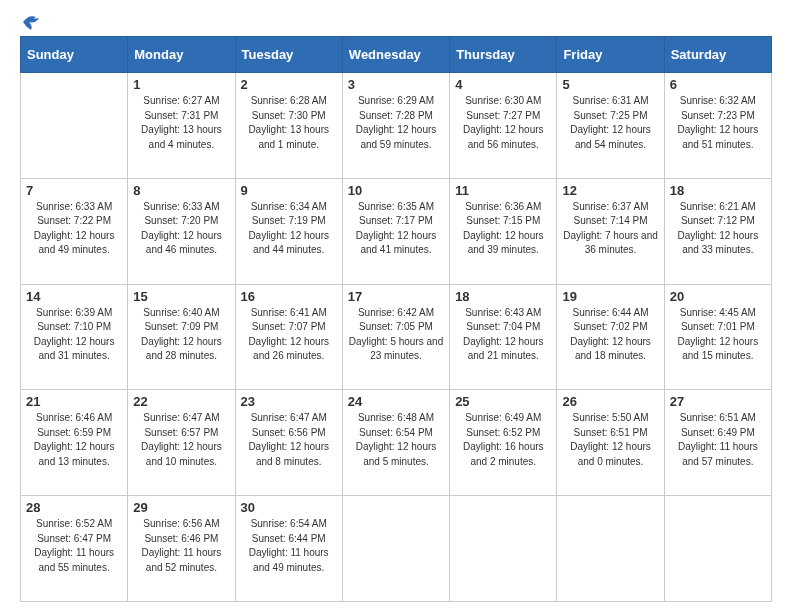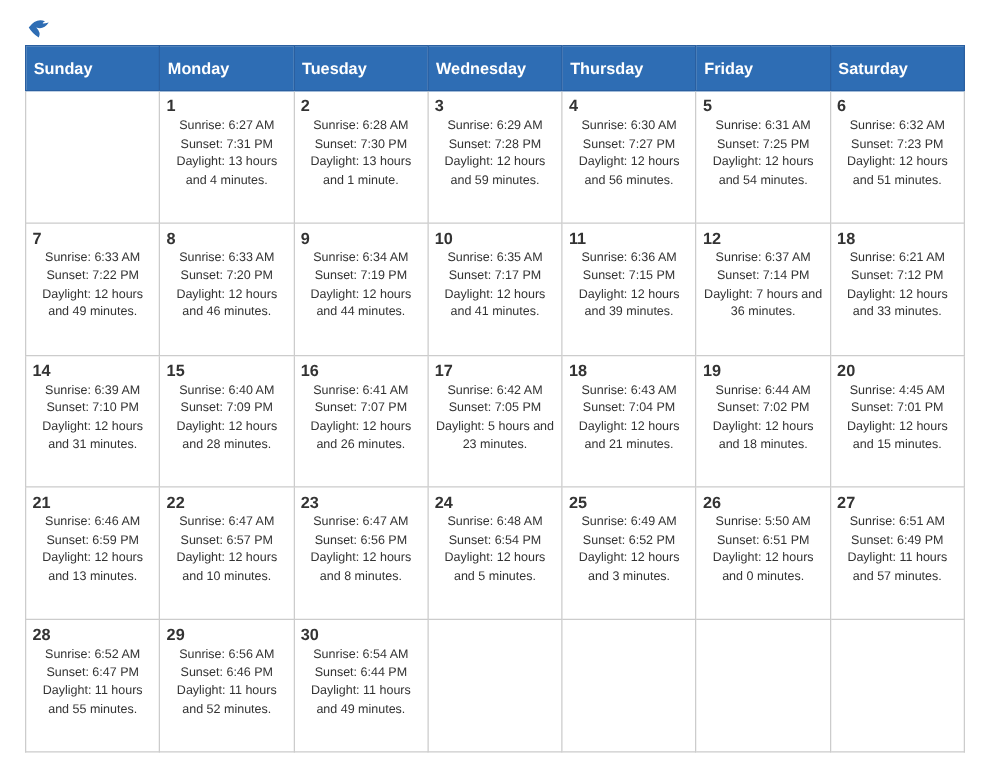--- a/index.html
+++ b/index.html
@@ -328,21 +328,21 @@
           <span>Sunrise: 6:48 AM</span><br>
           <span>Sunset: 6:54 PM</span><br>
           <span>Daylight: 12 hours and 5 minutes.</span>
         </div>
       </td>
           <td>
         <span class="day-num">25</span>
         <div class="cell-text">
           <span>Sunrise: 6:49 AM</span><br>
           <span>Sunset: 6:52 PM</span><br>
-          <span>Daylight: 12 hours and 3 minutes.</span>
+          <span>Daylight: 16 hours and 2 minutes.</span>
         </div>
       </td>
           <td>
         <span class="day-num">26</span>
         <div class="cell-text">
           <span>Sunrise: 5:50 AM</span><br>
           <span>Sunset: 6:51 PM</span><br>
           <span>Daylight: 12 hours and 0 minutes.</span>
         </div>
       </td>

